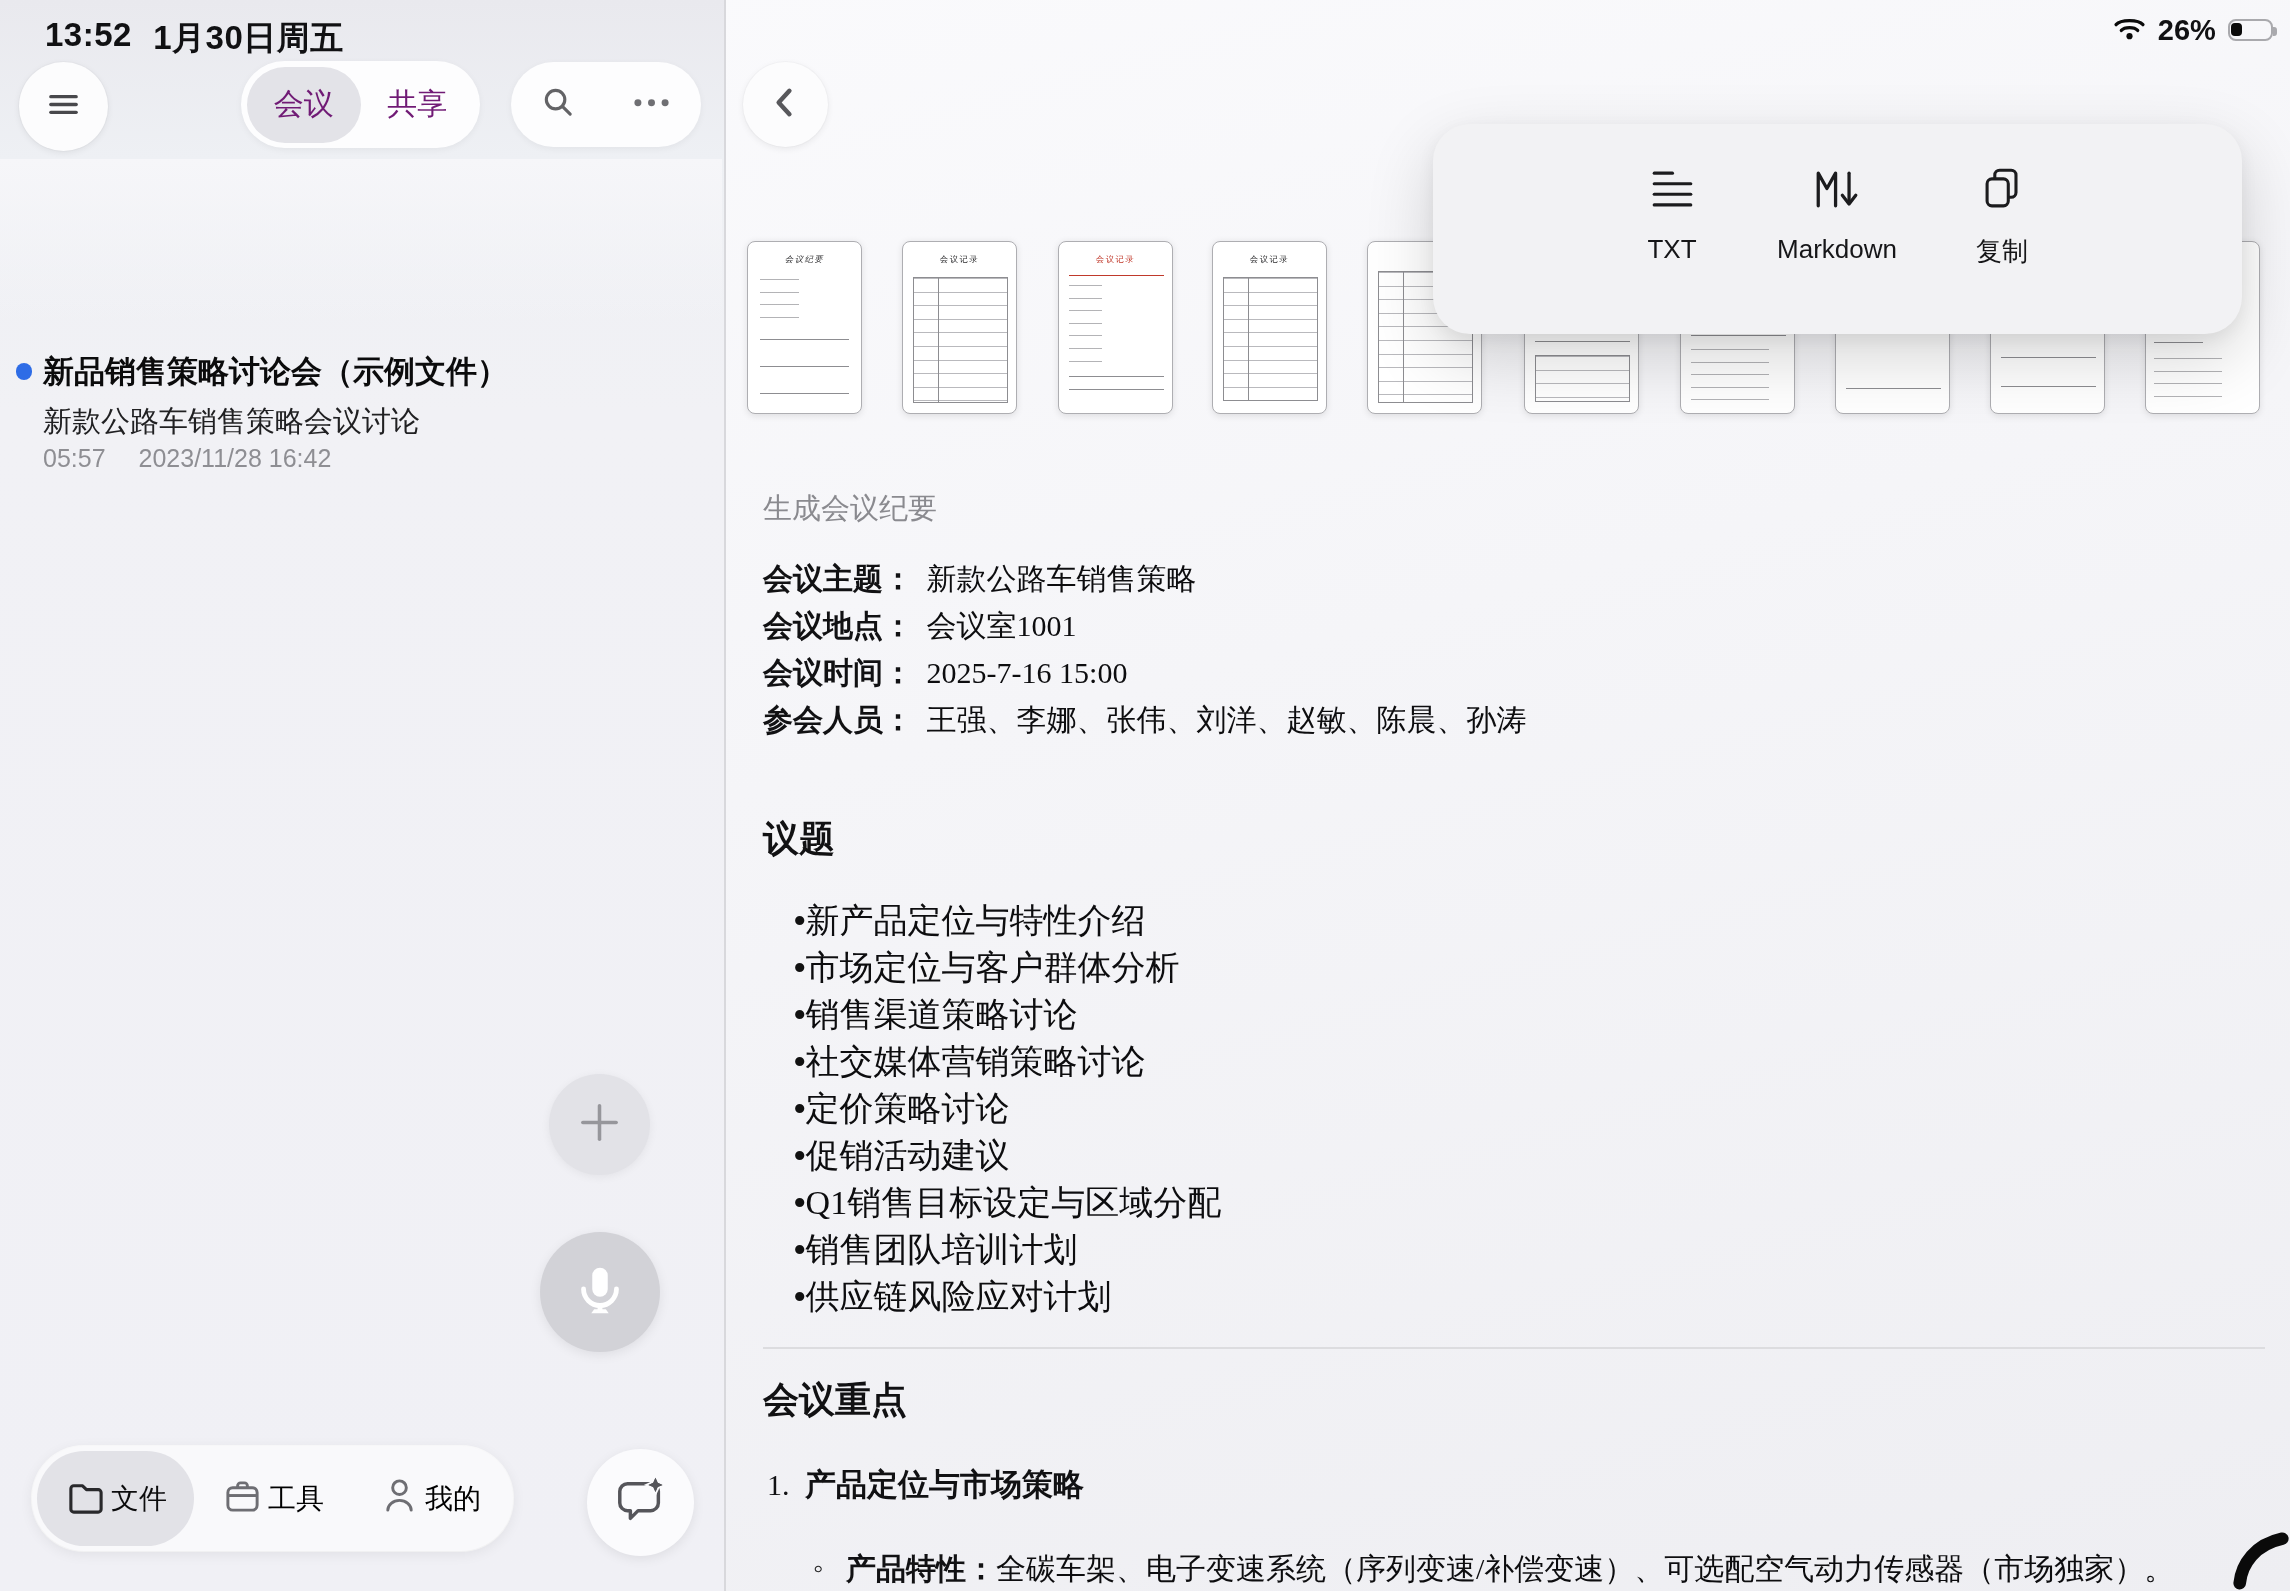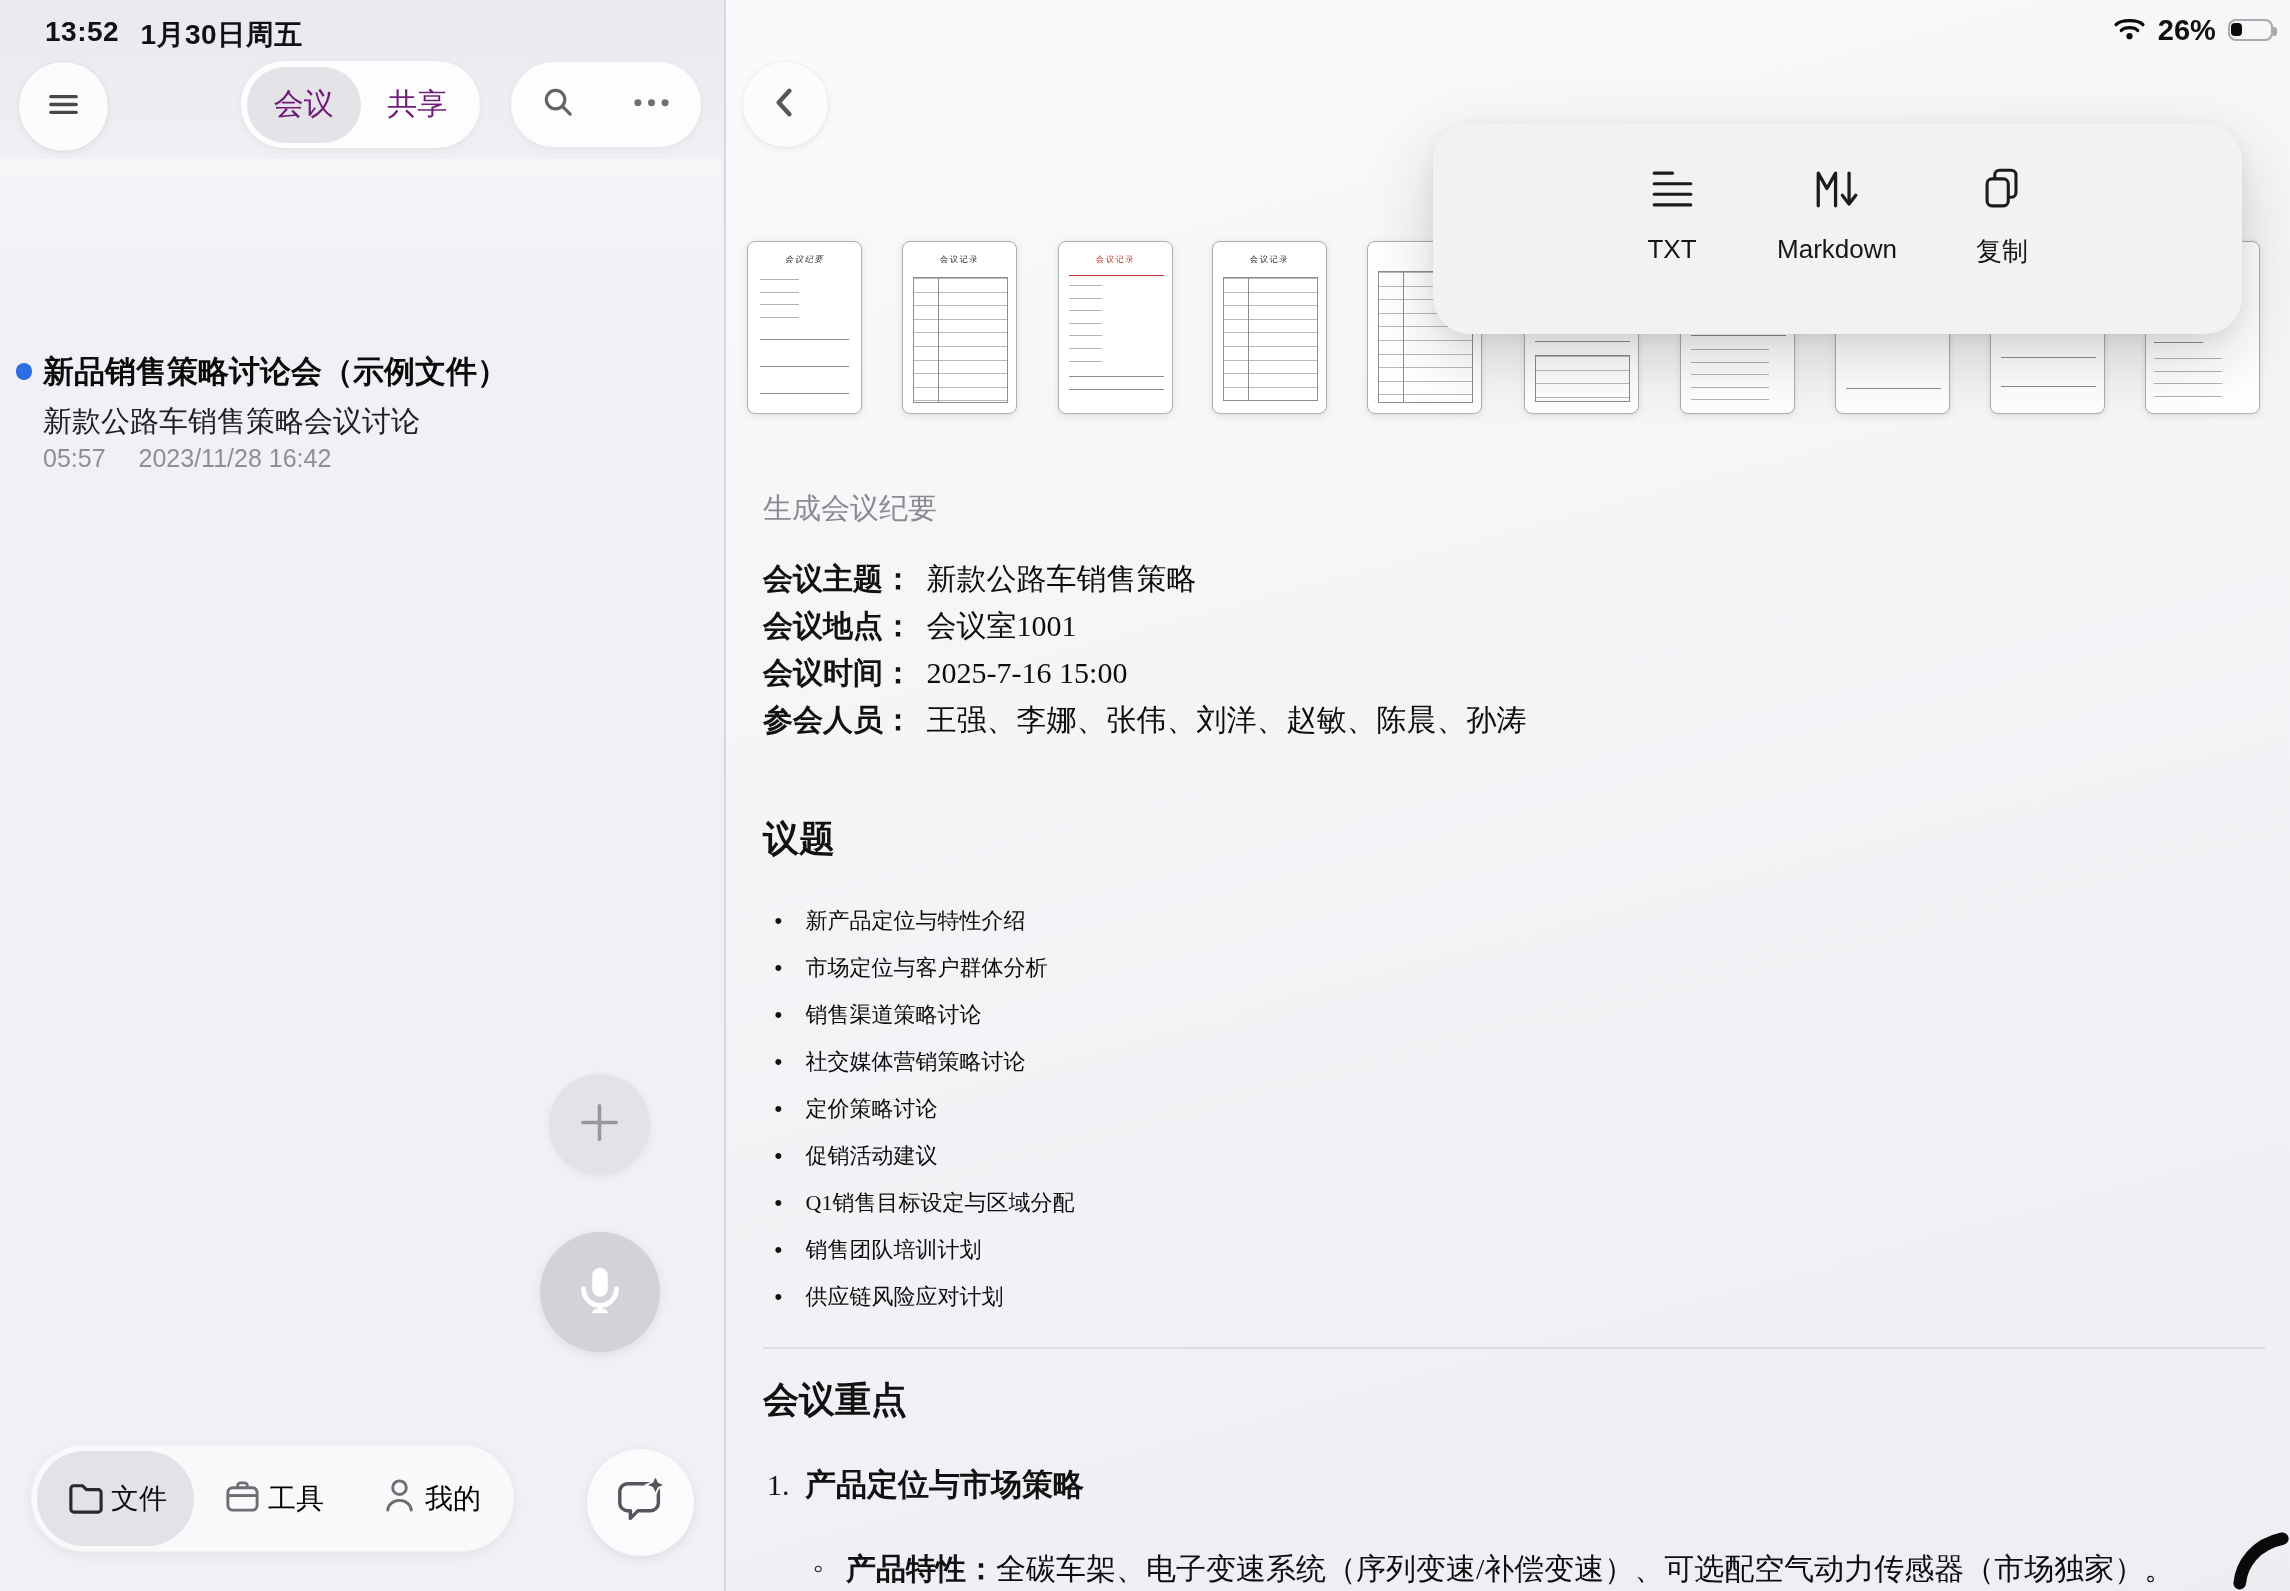--- a/index.html
+++ b/index.html
@@ -8,21 +8,21 @@
   }
   *{margin:0;padding:0;box-sizing:border-box;}
   html,body{width:2290px;height:1591px;overflow:hidden;}
   body{font-family:"Liberation Sans","DejaVu Sans",sans-serif;color:var(--text-primary);}
   .screen{position:relative;width:2290px;height:1591px;background:linear-gradient(165deg,#fbfbfd 0%,#f5f5f8 45%,#eeeef2 100%);}
 
   
   .sidebar{position:absolute;left:0;top:0;width:724px;height:1591px;
     background:linear-gradient(180deg,#e9e9ee 0%,#eef0f4 10%,#f1f1f5 26%,#f0f0f5 100%);}
   .sidebar-divider{position:absolute;left:724px;top:0;width:1.9px;height:1591px;background:var(--divider);}
-  .statusbar-left{position:absolute;left:45px;top:15.5px;font-size:28px;font-weight:700;letter-spacing:0.5px;display:flex;gap:21.3px;}
+  .statusbar-left{position:absolute;left:45px;top:15.5px;font-size:33px;font-weight:700;letter-spacing:0.5px;display:flex;gap:21.3px;}
   .circle-btn{position:absolute;border-radius:50%;background:#fcfcfd;box-shadow:0 1.9px 7.8px rgba(0,0,0,.07),0 0 0 1px rgba(0,0,0,.02);display:flex;align-items:center;justify-content:center;}
   .hamburger-btn{left:19.4px;top:62px;width:89px;height:89px;}
   .segmented{position:absolute;left:241px;top:61px;width:239px;height:87px;border-radius:44px;background:var(--pill-white);box-shadow:0 1.9px 7.8px rgba(0,0,0,.05);display:flex;align-items:center;padding:5.8px;}
   .segment{flex:1;height:76px;border-radius:38px;display:flex;align-items:center;justify-content:center;font-size:30px;color:#701a75;}
   .segment.selected{background:var(--pill-selected);font-weight:500;}
   .search-pill{position:absolute;left:511px;top:62px;width:190px;height:85px;border-radius:43px;background:var(--pill-white);box-shadow:0 1.9px 7.8px rgba(0,0,0,.05);display:flex;align-items:center;justify-content:space-between;padding:0 29px;}
   .note-row{position:absolute;left:0;top:159px;width:722px;height:180px;background:linear-gradient(180deg,#f6f6f9 0%,rgba(243,243,247,0) 92%);}
   .note-dot{position:absolute;left:15.5px;top:204px;width:16.5px;height:16.5px;border-radius:50%;background:var(--accent-blue);}
   .note-title{position:absolute;left:43px;top:192px;font-size:31px;font-weight:600;color:#0b0b0c;}
   .note-subtitle{position:absolute;left:43px;top:243px;font-size:29px;color:#202022;}
@@ -60,21 +60,21 @@
   .popover-item .p-label{font-size:26px;color:#161618;}
 
   .content{position:absolute;left:763px;top:491px;width:1502px;}
   .gen-hint{font-size:29px;color:var(--text-secondary);line-height:35px;}
   .meta{margin-top:29px;}
   .meta-row{font-size:30px;line-height:47px;display:flex;}
   .meta-label{font-weight:700;}
   .meta-value{margin-left:13.6px;font-family:"Liberation Serif","DejaVu Serif",serif;color:#0d0d0f;}
   .sec-heading{margin-top:74px;font-size:36px;font-weight:700;line-height:43px;}
   .agenda{margin-top:37px;list-style:none;}
-  .agenda li{font-size:22px;line-height:47px;font-family:"Liberation Serif","DejaVu Serif",serif;color:#0d0d0f;display:flex;}
+  .agenda li{font-size:34px;line-height:47px;font-family:"Liberation Serif","DejaVu Serif",serif;color:#0d0d0f;display:flex;text-align:right;}
   .agenda li:before{content:"•";font-family:"Liberation Sans",sans-serif;width:31px;margin-left:11.6px;color:#111;}
   .doc-hr{margin-top:27px;border:0;height:1.9px;background:#dcdcdf;}
   .sec-heading.second{margin-top:29px;}
   .numbered{margin-top:41px;font-size:30px;line-height:45px;display:flex;}
   .num{font-family:"Liberation Serif","DejaVu Serif",serif;margin-left:3.9px;}
   .num-title{font-weight:700;font-size:31px;margin-left:15.5px;}
   .subitem{margin-top:39px;font-size:30px;line-height:45px;display:flex;}
   .subitem:before{content:"◦";width:33px;margin-left:50px;color:#222;font-size:29px;}
   .sub-label{font-weight:700;}
   .sub-text{font-family:"Liberation Serif","DejaVu Serif",serif;color:#0d0d0f;}

